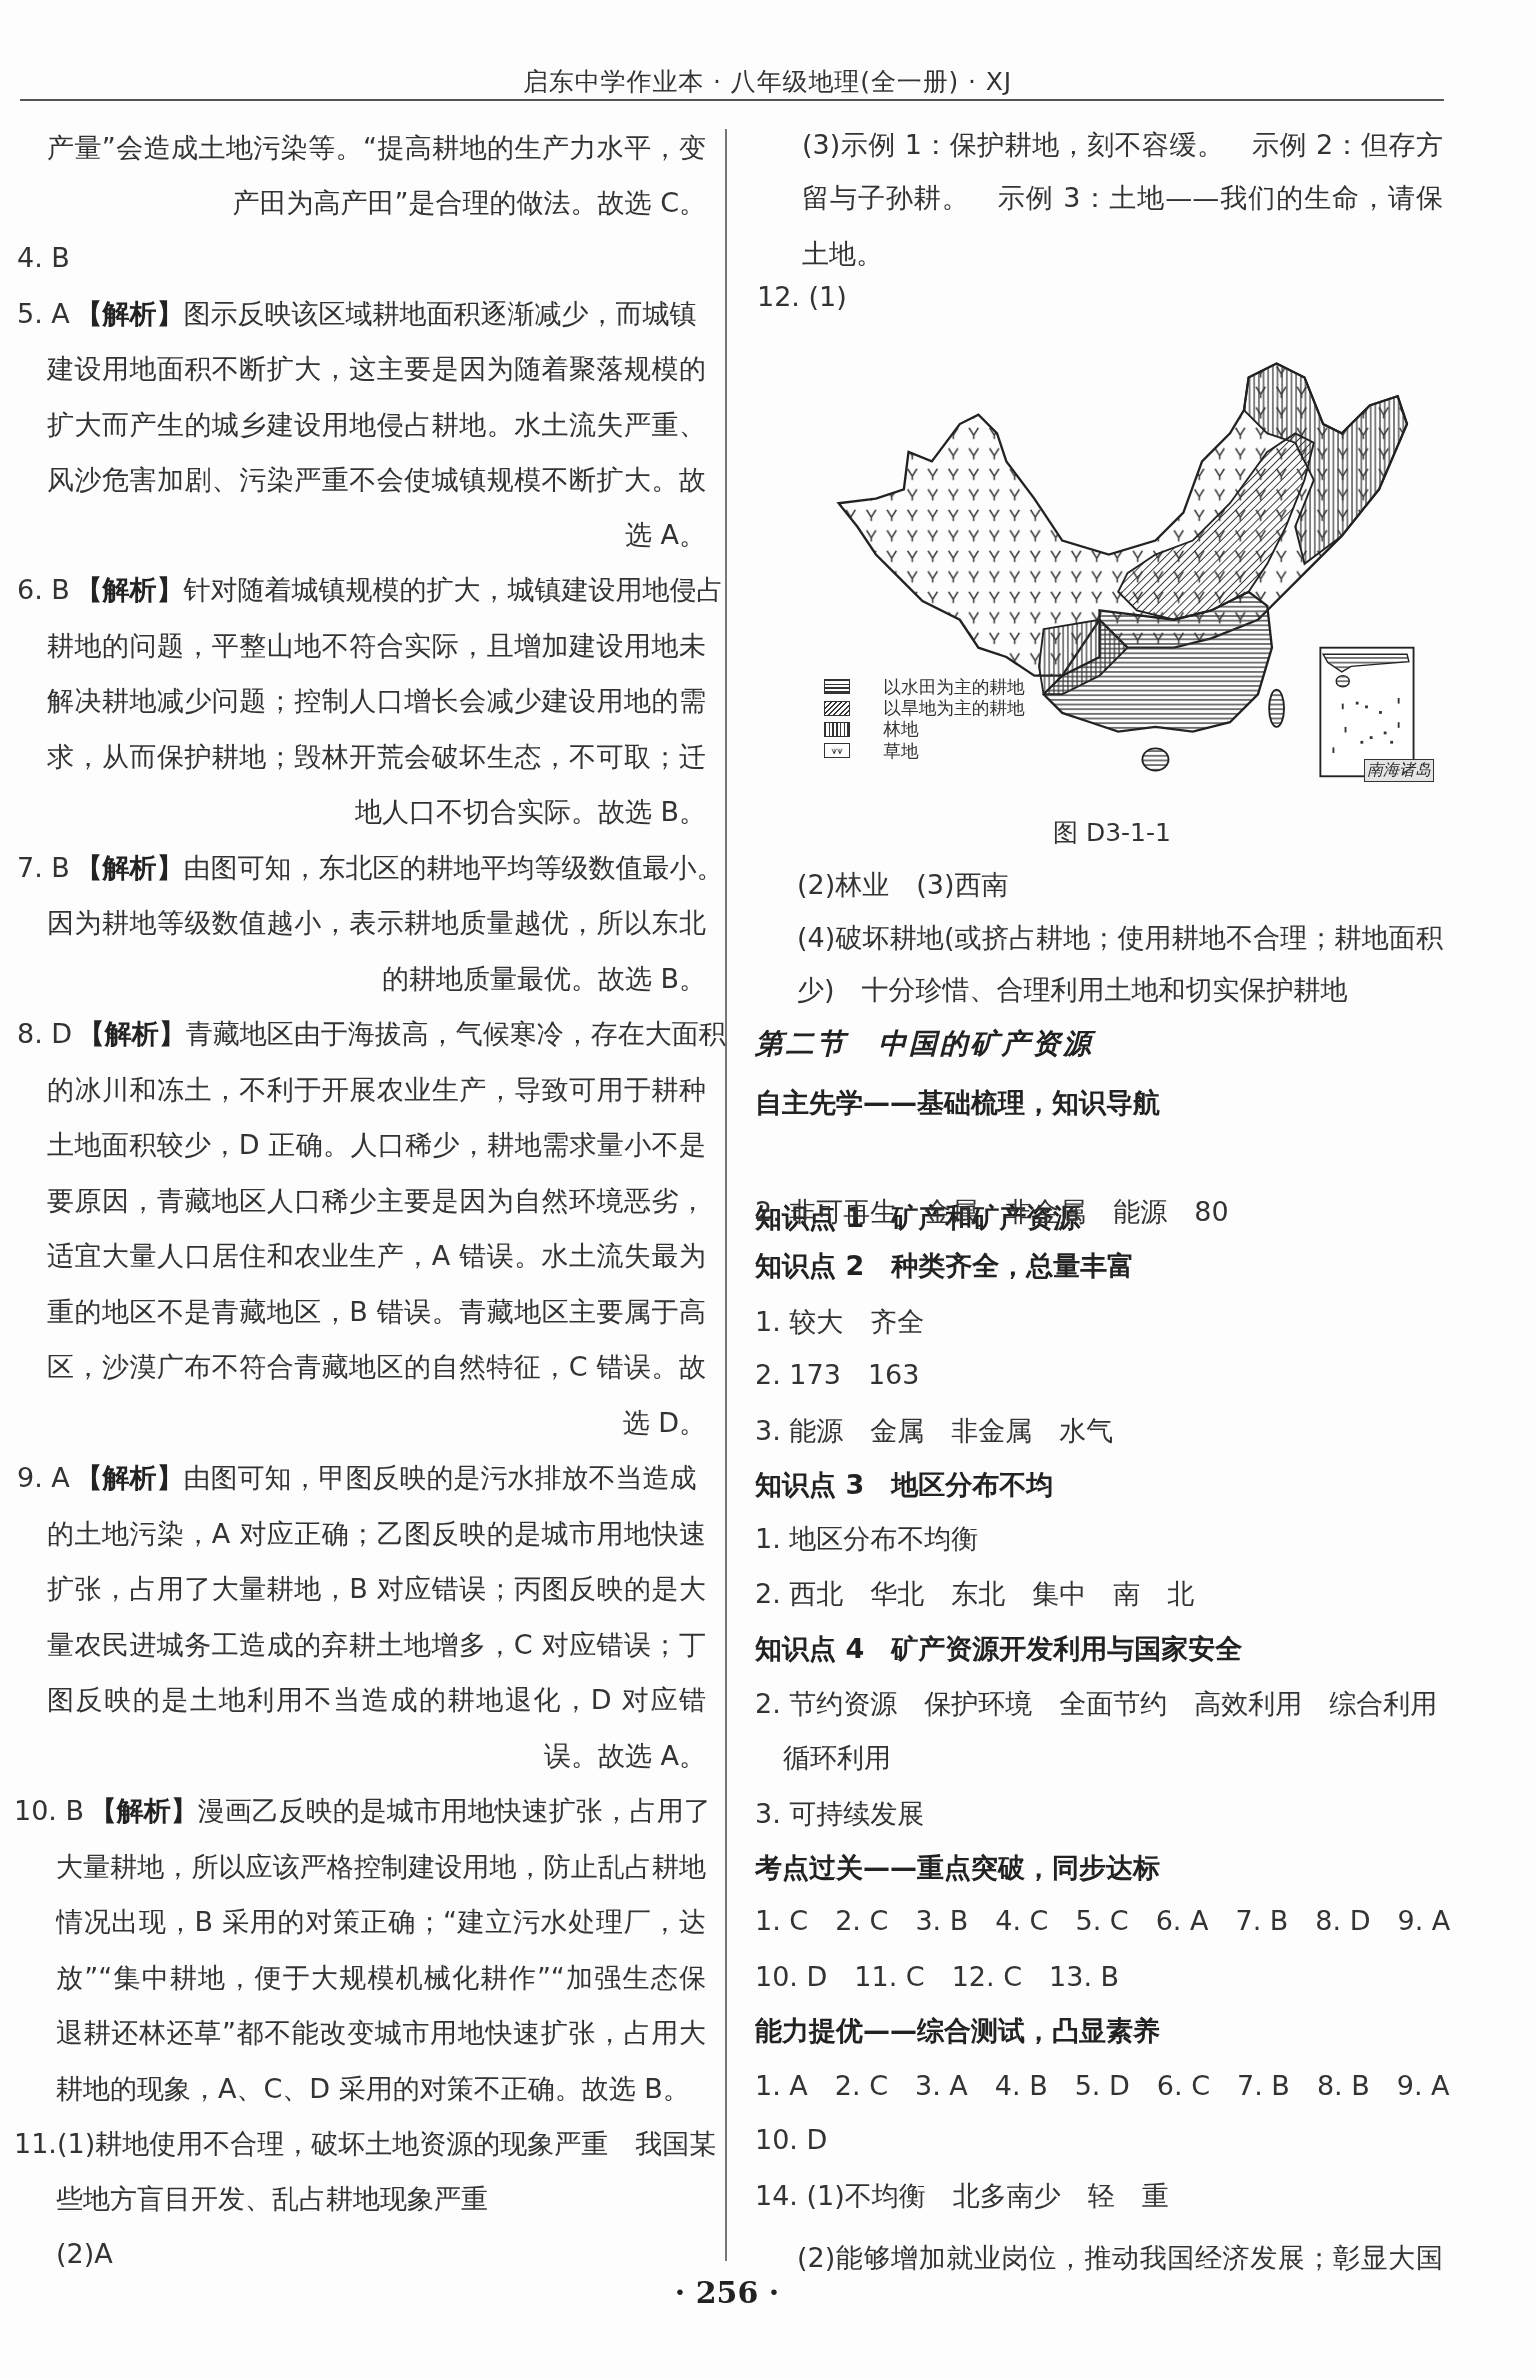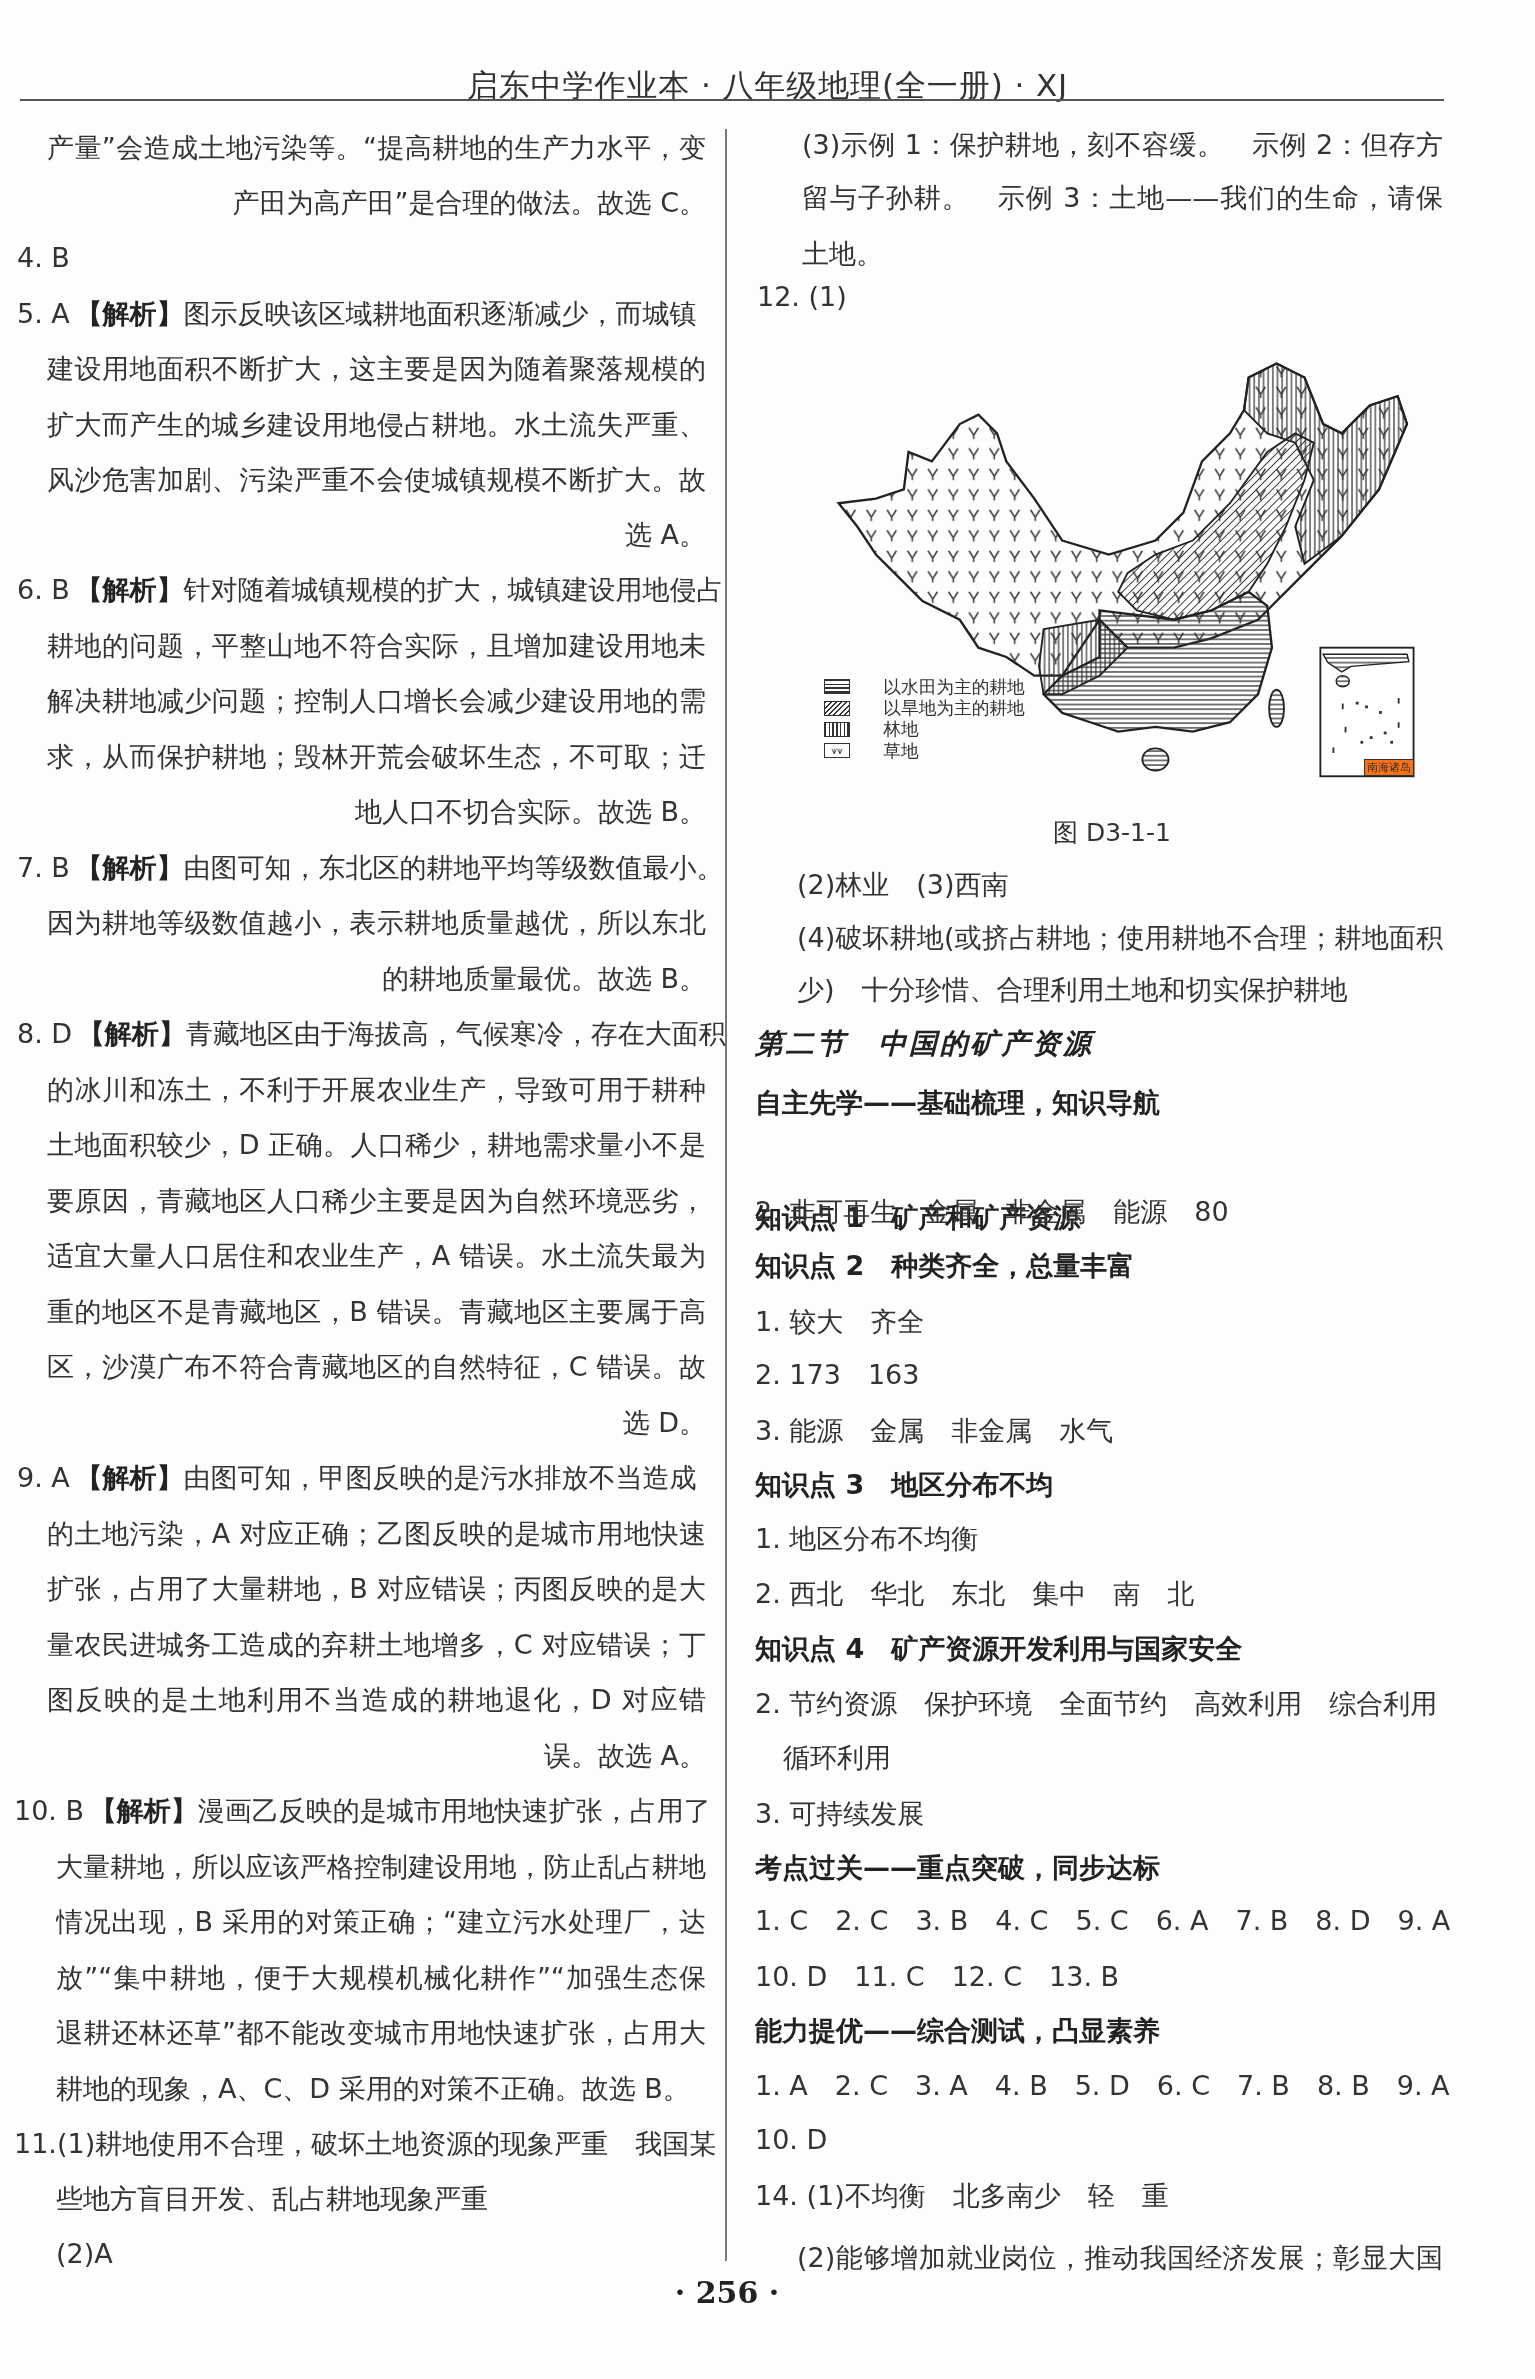--- a/index.html
+++ b/index.html
@@ -1,17 +1,17 @@
 <!DOCTYPE html>
 <html style="font-size:15px"><head>
 <meta charset="utf-8">
 <style>
   html,body{margin:0;padding:0;background:#fdfdfd;}
   body{width:1535px;height:2380px;position:relative;overflow:hidden;font-family:"DejaVu Serif","Liberation Serif",serif;color:#2b2b2b;}
-  .hdr{position:absolute;left:0;top:65px;width:1535px;text-align:center;font-family:"DejaVu Sans","Liberation Sans",sans-serif;font-size:31px;color:#333;letter-spacing:0.9px;}
+  .hdr{position:absolute;left:0;top:65px;width:1535px;text-align:center;font-family:"DejaVu Sans","Liberation Sans",sans-serif;font-size:25px;color:#333;letter-spacing:0.9px;}
   .hdr-rule{position:absolute;left:19.6px;top:99px;width:1424px;height:1.9px;background:#555;}
   .divider{position:absolute;left:725px;top:129px;width:1.9px;height:2132px;background:#777;}
   .ln{position:absolute;height:37px;line-height:37px;font-size:27px;white-space:nowrap;font-family:"DejaVu Sans","Liberation Sans",sans-serif;color:#333;}
   .ln.j{text-align:justify;text-align-last:justify;white-space:normal;overflow:hidden;}
   .L{left:47px;width:659px;text-align:right;}
   .Ln{left:17px;width:689px;}
   .L10{left:56px;width:650px;}
   .L10n{left:14px;width:692px;}
   .R{left:802px;width:641px;}
   .Rn{left:757px;width:686px;}
@@ -21,21 +21,21 @@
   .tag{font-weight:bold;color:#222;}
   .num{margin-right:5.6px;}
   .h-sec{font-size:28px;font-weight:bold;font-style:italic;letter-spacing:2.8px;color:#222;}
   .h-bold{font-weight:bold;color:#222;}
   .map{position:absolute;left:820px;top:340px;width:601px;height:443px;}
   .caption{position:absolute;left:1053px;top:816px;font-size:25px;font-family:"DejaVu Sans","Liberation Sans",sans-serif;color:#333;}
   .pagenum{position:absolute;left:0;width:1454px;text-align:center;top:2275px;font-size:30px;font-weight:bold;font-family:"DejaVu Serif","Liberation Serif",serif;color:#222;}
   .legend{position:absolute;font-size:17.7px;font-family:"DejaVu Sans","Liberation Sans",sans-serif;color:#333;}
   .legend .row{height:21.4px;display:flex;align-items:center;gap:24px;}
   .legend .sw{width:24px;height:13px;border:1.4px solid #333;margin-right:9.3px;}
-  .inset-label{position:absolute;font-size:11px;font-family:"DejaVu Serif",serif;border:0.9px solid #333;padding:0 1.9px;background:#f97316;}
+  .inset-label{position:absolute;font-size:16px;font-family:"DejaVu Serif",serif;border:0.9px solid #333;padding:0 1.9px;background:#e5e5e5;font-style:italic;}
 </style>
 </head>
 <body>
 
 <div class="hdr">启东中学作业本 · 八年级地理(全一册) · XJ</div>
 <div class="hdr-rule"></div>
 <div class="divider"></div>
 
 <div>
   <div class="ln j L" style="top:129px">产量”会造成土地污染等。“提高耕地的生产力水平，变低</div>

